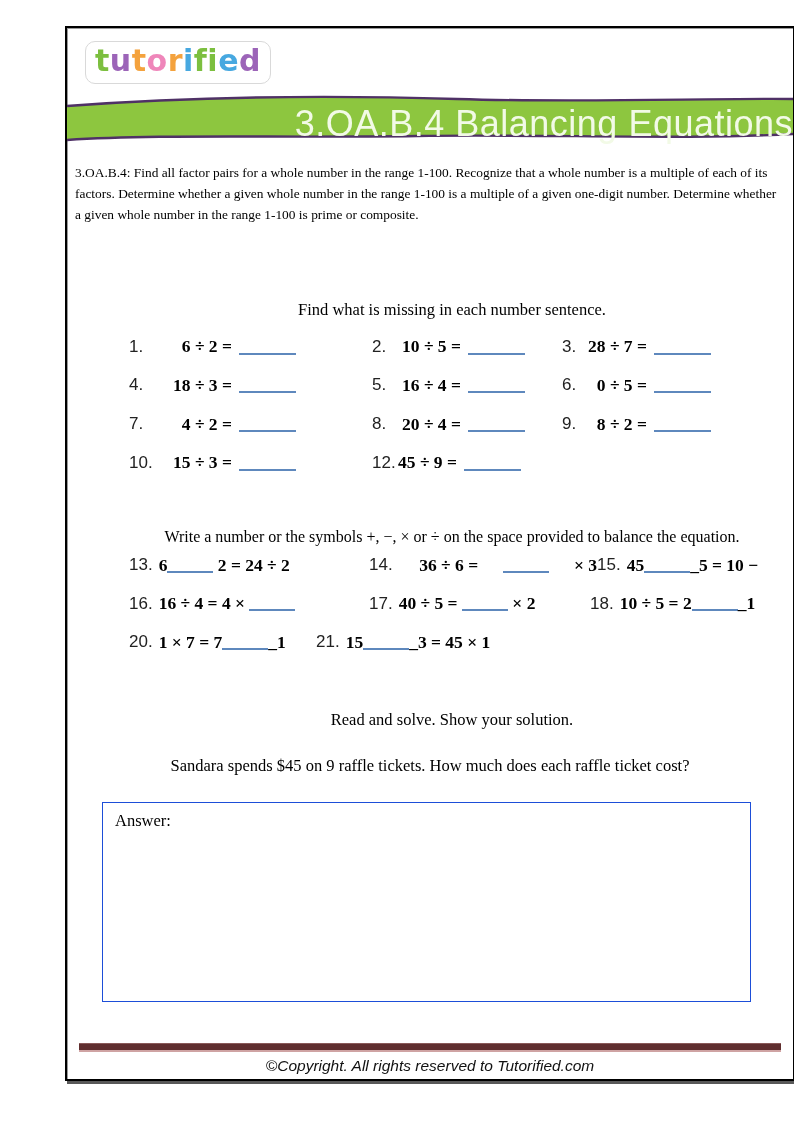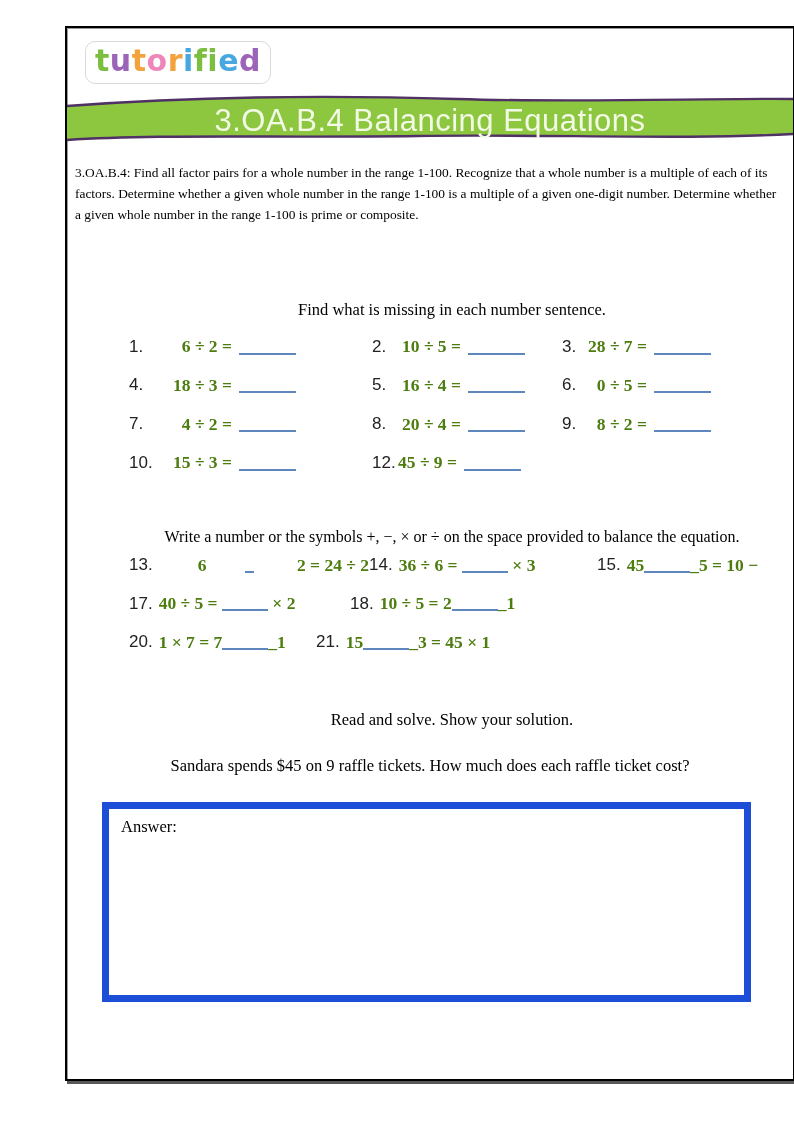--- a/index.html
+++ b/index.html
@@ -19,49 +19,49 @@
     border:1px solid #d9d9d9; border-radius:10px; background:#fff;
   }
   .logo-badge span {
     font-family:"DejaVu Sans", sans-serif; font-weight:bold; font-size:30px;
     line-height:38px; letter-spacing:0.5px;
   }
   
   .banner { position:relative; height:56px; margin-top:6px; }
   .banner svg { position:absolute; left:0; top:0; width:100%; height:56px; display:block; }
   .banner-title {
-    position:absolute; top:13px; left:0; width:100%; text-align:center;
-    font-family:"Liberation Sans", sans-serif; font-size:31px; color:#f2fae6;
+    position:absolute; top:13px; left:0; width:100%; text-align:right;
+    font-family:"Liberation Sans", sans-serif; font-size:36px; color:#f2fae6;
     letter-spacing:0.5px;
   }
   
   .desc { margin:16px 12px 0 8px; font-size:13.4px; line-height:1.58; }
   
   .sec-instr { text-align:center; font-size:16.5px;padding-left:44px; }
   #sec1-instr { margin-top:74px; }
   #sec2-instr { margin-top:46px; font-size:16px;font-family:Liberation Serif, serif; }
   #sec3-instr { margin-top:48px; }
   
   .grid1 { margin:8px 0 0 62px; display:grid; grid-template-columns:243px 190px 1fr; }
   .g1cell { height:38.6px; display:flex; align-items:center; }
   .pnum { font-family:"Liberation Sans", sans-serif; font-size:17px; color:#222; white-space:pre; }
   .c1 .pnum { width:44px; } .c2 .pnum { width:30px; } .c3 .pnum { width:26px; }
-  .eq { font-weight:bold; font-size:17.5px; color:#4d7c0f; white-space:pre; }
+  .eq { font-weight:bold; font-size:17.5px; color:#000000; white-space:pre; }
   .blank { display:inline-block; width:57px; height:14px; border-bottom:2px solid #5e88bd; margin-left:7px; }
   
   .s2row { margin-left:62px; height:38.6px; display:flex; align-items:center; overflow:hidden; }
   .s2cell { display:flex; align-items:center; flex:0 0 auto; }
-  .w240 { width:240px;gap:39px; } .w228 { width:228px; } .w221 { width:221px; } .w187 { width:187px; }
+  .w240 { width:240px; } .w228 { width:228px;justify-content:space-between; } .w221 { width:221px; } .w187 { width:187px; }
   .s2num { font-family:"Liberation Sans", sans-serif; font-size:17px; color:#222; margin-right:6px; white-space:pre; }
   .blank2 { display:inline-block; width:46px; height:13px; border-bottom:2px solid #5e88bd; }
   
   .word-problem { text-align:center; margin-top:26px; font-size:16.5px; }
   .answer-box {
     box-sizing:border-box; margin:26px 0 0 35px; width:649px; height:200px;
-    border:7px solid #1d4ed8; padding:8px 12px; font-size:16.5px;
+    border:1px solid #1d4ed8; padding:8px 12px; font-size:16.5px;
   }
   
   .footer { position:absolute; left:0; right:0; bottom:4px; }
   .footer-bar { margin:0 12px 5px 12px; height:6px; background:#5f2e2f;
     border-top:1px solid #8a5a5a; border-bottom:2px solid #cfa3a3; }
   .copyright {
     text-align:center; font-family:"Liberation Sans", sans-serif; font-style:italic;
     font-size:15.5px; color:#111;
   }
 </style>
@@ -161,20 +161,26 @@
         <span class="eq"> × 3</span>
       </div>
     <div class="s2cell">
         <span class="s2num">15.</span>
         <span class="eq">45</span>
         <span class="blank2"></span>
         <span class="eq">_5 = 10 −</span>
       </div>
   </div>
   <div class="s2row">
+    <div class="s2cell w240">
+        <span class="s2num">16.</span>
+        <span class="eq">16 ÷ 4 = 4 × </span>
+        <span class="blank2"></span>
+        <span class="eq"></span>
+      </div>
     <div class="s2cell w221">
         <span class="s2num">17.</span>
         <span class="eq">40 ÷ 5 = </span>
         <span class="blank2"></span>
         <span class="eq"> × 2</span>
       </div>
     <div class="s2cell">
         <span class="s2num">18.</span>
         <span class="eq">10 ÷ 5 = 2</span>
         <span class="blank2"></span>
@@ -197,14 +203,18 @@
   </div>
 
   <div class="sec-instr" id="sec3-instr">Read and solve. Show your solution.</div>
 
   <div class="word-problem">Sandara spends $45 on 9 raffle tickets. How much does each raffle ticket cost?</div>
 
   <div class="answer-box">
     <span>Answer:</span>
   </div>
 
+  <div class="footer">
+    <div class="footer-bar"></div>
+    <div class="copyright">©Copyright. All rights reserved to Tutorified.com</div>
+  </div>
 
 </div>
 
 </body></html>

